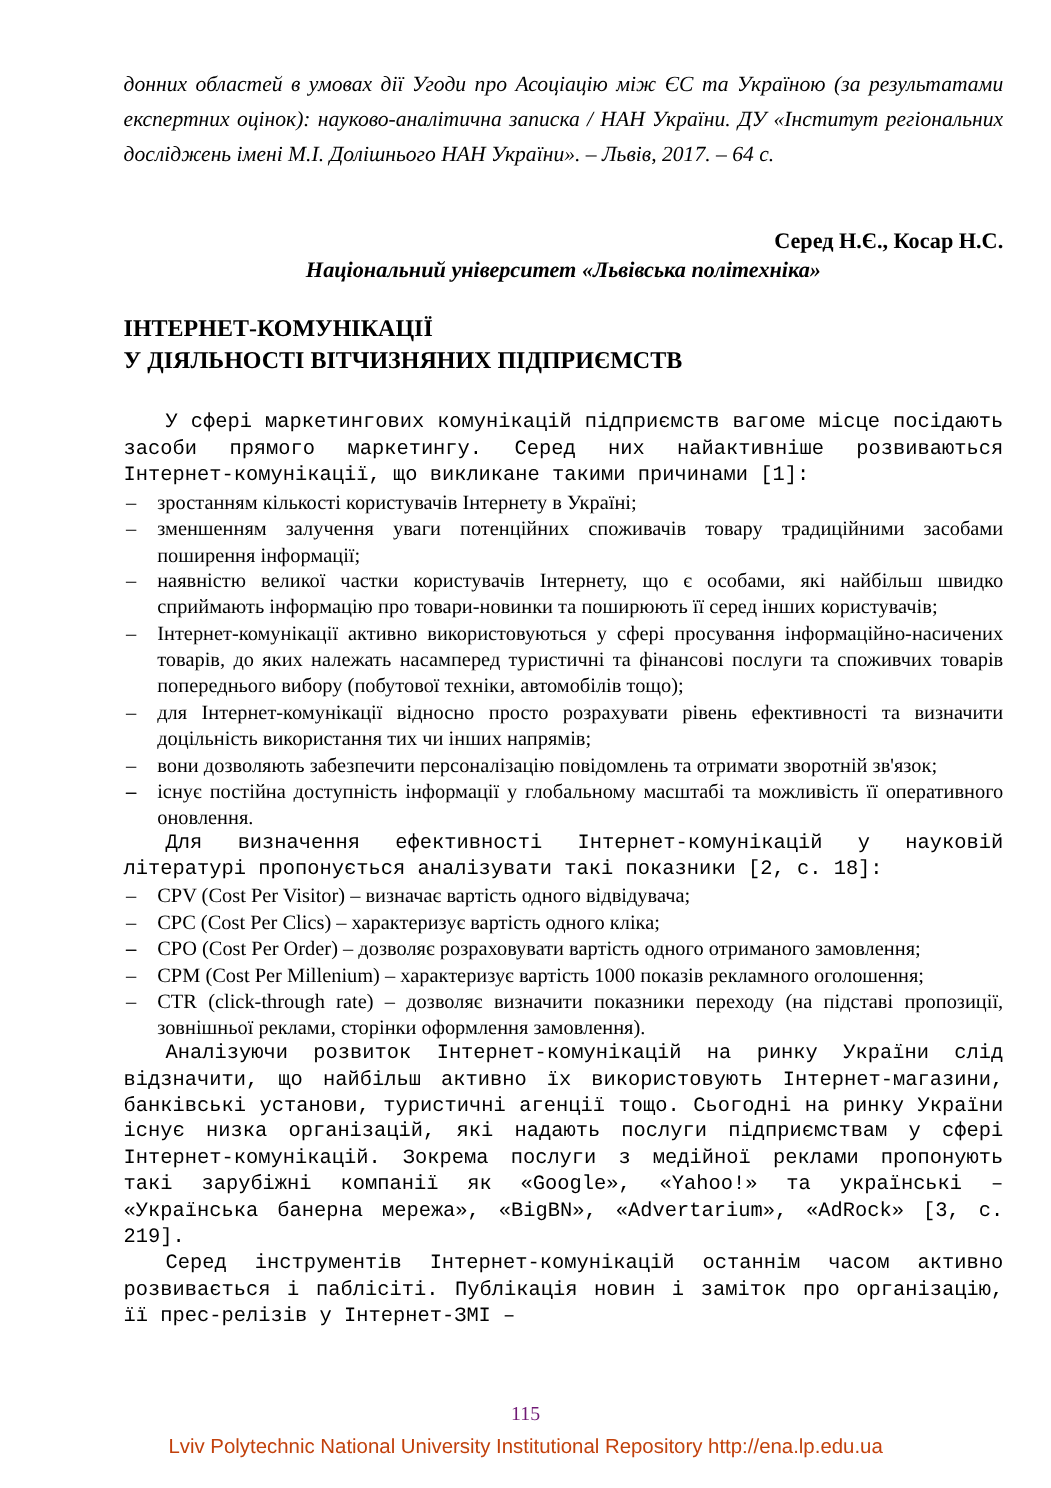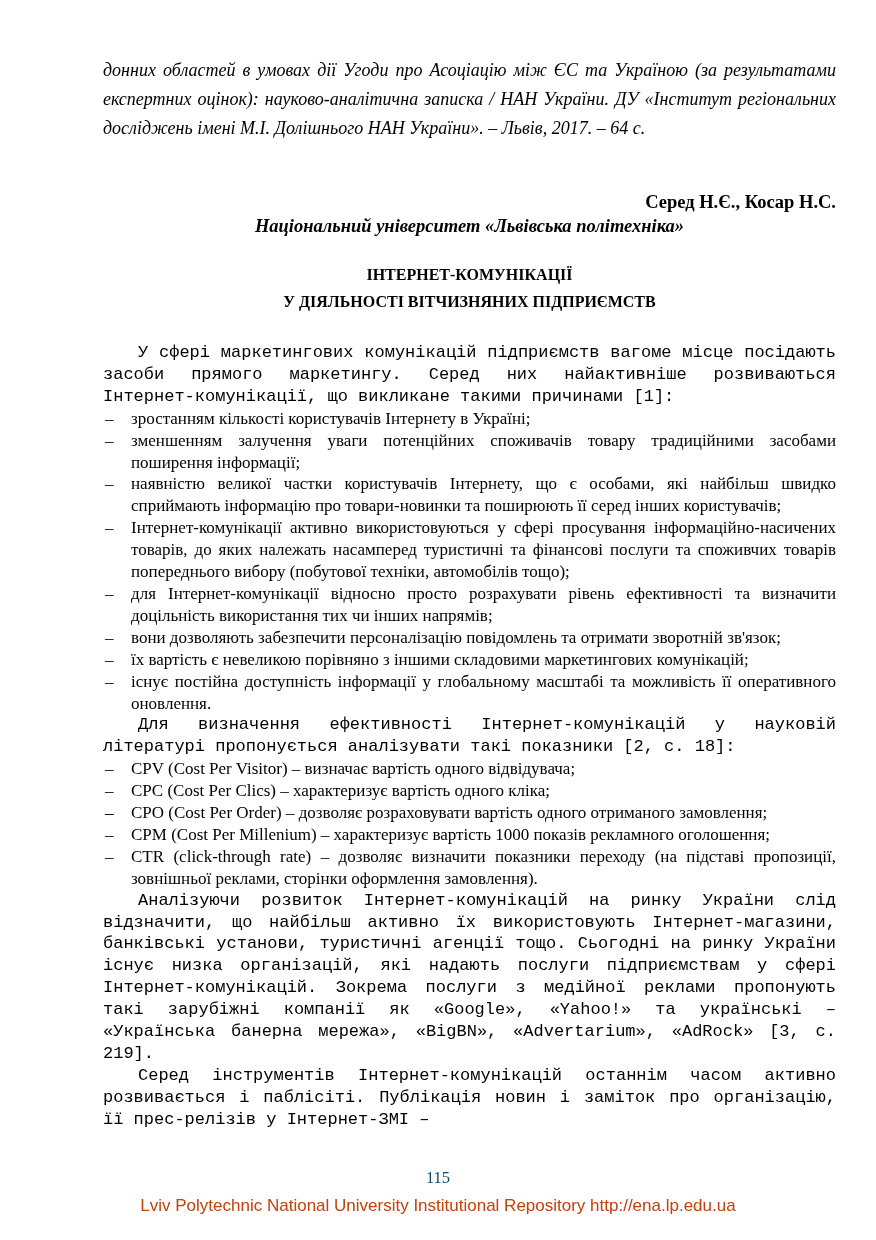--- a/index.html
+++ b/index.html
@@ -36,22 +36,22 @@
     font-weight: bold;
   }
   .byline .affiliation {
     margin: 0;
     font-weight: bold;
     font-style: italic;
     text-align: center;
   }
   .article-title {
     margin: 23px 0 0 0;
-    text-align: center;
-    font-size: 16px;
+    text-align: left;
+    font-size: 20px;
     line-height: 27px;
     font-weight: bold;
   }
   .body-text {
     margin-top: 27px;
     font-size: 17px;
     line-height: 21.9px;
   }
   .body-text p {
     margin: 0;
@@ -75,21 +75,21 @@
     top: 0;
   }
   .page-number {
     position: absolute;
     left: 0;
     right: 0;
     bottom: 52px;
     text-align: center;
     font-size: 16.5px;
     line-height: 20px;
-    color: #0c4a6e;
+    color: #701a75;
   }
   .repo-footer {
     position: absolute;
     left: 0;
     right: 0;
     bottom: 24px;
     text-align: center;
     font-family: "Liberation Sans", sans-serif;
     font-size: 17px;
     line-height: 20px;
@@ -118,21 +118,21 @@
     <p>У сфері маркетингових комунікацій підприємств вагоме місце посідають засоби прямого маркетингу. Серед них найактивніше розвиваються Інтернет-комунікації, що викликане такими причинами [1]:</p>
 
     <ul class="dash-list">
 
     <li><span class="marker">–</span><span class="li-text">зростанням кількості користувачів Інтернету в Україні;</span></li>
         <li><span class="marker">–</span><span class="li-text">зменшенням залучення уваги потенційних споживачів товару традиційними засобами поширення інформації;</span></li>
         <li><span class="marker">–</span><span class="li-text">наявністю великої частки користувачів Інтернету, що є особами, які найбільш швидко сприймають інформацію про товари-новинки та поширюють її серед інших користувачів;</span></li>
         <li><span class="marker">–</span><span class="li-text">Інтернет-комунікації активно використовуються у сфері просування інформаційно-насичених товарів, до яких належать насамперед туристичні та фінансові послуги та споживчих товарів попереднього вибору (побутової техніки, автомобілів тощо);</span></li>
         <li><span class="marker">–</span><span class="li-text">для Інтернет-комунікації відносно просто розрахувати рівень ефективності та визначити доцільність використання тих чи інших напрямів;</span></li>
         <li><span class="marker">–</span><span class="li-text">вони дозволяють забезпечити персоналізацію повідомлень та отримати зворотній зв'язок;</span></li>
-        <li><span class="marker">–</span><span class="li-text">їх вартість є невеликою порівняно з іншими складовими маркетингових комунікацій;</span></li>
+        <li><span class="marker">–</span></li>
         <li><span class="marker">–</span><span class="li-text">існує постійна доступність інформації у глобальному масштабі та можливість її оперативного оновлення.</span></li>
       </ul>
 
     <p>Для визначення ефективності Інтернет-комунікацій у науковій літературі пропонується аналізувати такі показники [2, с. 18]:</p>
 
     <ul class="dash-list">
 
     <li><span class="marker">–</span><span class="li-text">CPV (Cost Per Visitor) – визначає вартість одного відвідувача;</span></li>
         <li><span class="marker">–</span><span class="li-text">CPC (Cost Per Clics) – характеризує вартість одного кліка;</span></li>
         <li><span class="marker">–</span></li>

